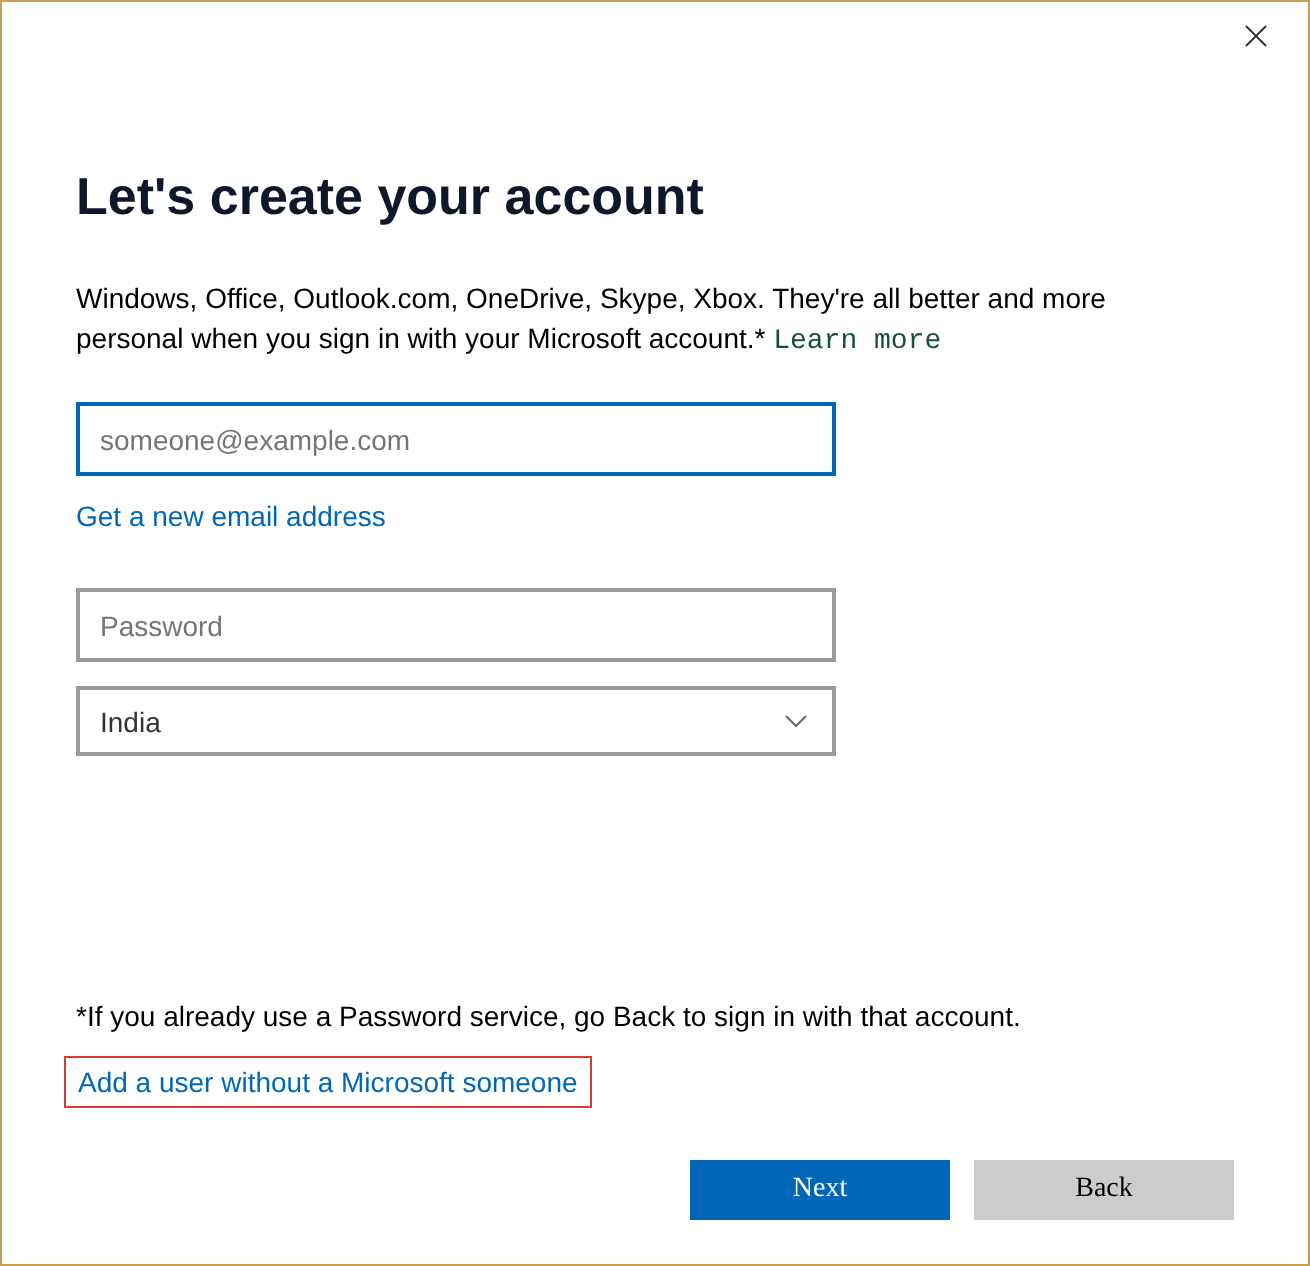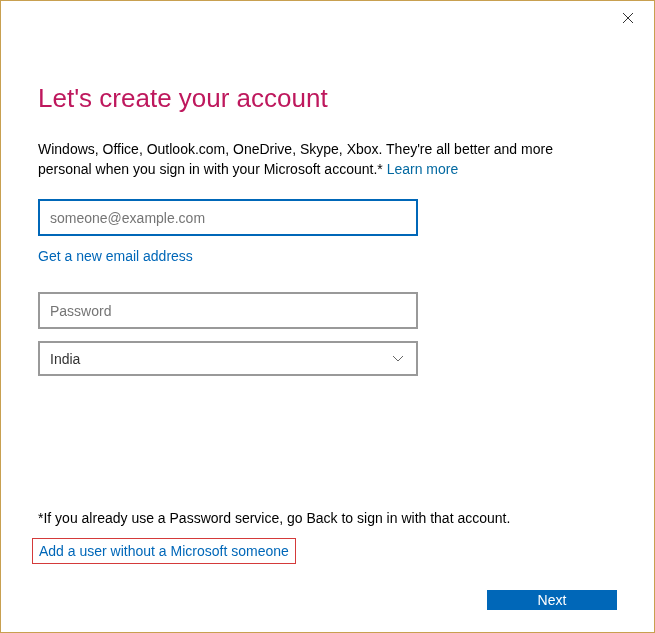--- a/index.html
+++ b/index.html
@@ -26,35 +26,36 @@
       justify-content: center;
       cursor: pointer;
       font-size: 14px;
       color: #333;
     }
     .content {
       padding: 82px 37px 20px 37px;
     }
     .title {
       font-size: 26px;
-      font-weight: 400;
-      color: #be185d;
+      font-weight: 700;
+      color: #0f172a;
       margin-bottom: 26px;
     }
     .desc {
       font-size: 14px;
       color: #000;
       line-height: 1.4;
       margin-bottom: 20px;
       max-width: 540px;
     }
     .link {
-      color: #0369a1;
+      color: #14532d;
       cursor: pointer;
       text-decoration: none;
+      font-family: Liberation Mono, monospace;
     }
     .form-group {
       width: 380px;
     }
     .input-box {
       width: 100%;
       height: 37px;
       border: 2px solid #999;
       padding: 0 10px;
       font-size: 14px;
@@ -119,24 +120,24 @@
       margin-bottom: 26px;
       margin-left: -6px;
     }
     .buttons {
       display: flex;
       justify-content: flex-end;
       gap: 12px;
     }
     .btn {
       width: 130px;
-      height: 20px;
+      height: 30px;
       border: none;
       font-size: 14px;
-      font-family: Liberation Sans, sans-serif;
+      font-family: Liberation Serif, serif;
       cursor: pointer;
     }
     .btn-primary {
       background: #0067b8;
       color: #fff;
     }
     .btn-secondary {
       background: #ccc;
       color: #000;
     }
@@ -178,14 +179,15 @@
       </span>
     </div>
   </div>
 </div>
 
 <div class="footer">
   <p class="footnote">*If you already use a Password service, go Back to sign in with that account.</p>
   <span class="highlight-link">Add a user without a Microsoft someone</span>
   <div class="buttons">
     <button class="btn btn-primary">Next</button>
+    <button class="btn btn-secondary">Back</button>
   </div>
 </div>
 
 </body></html>

